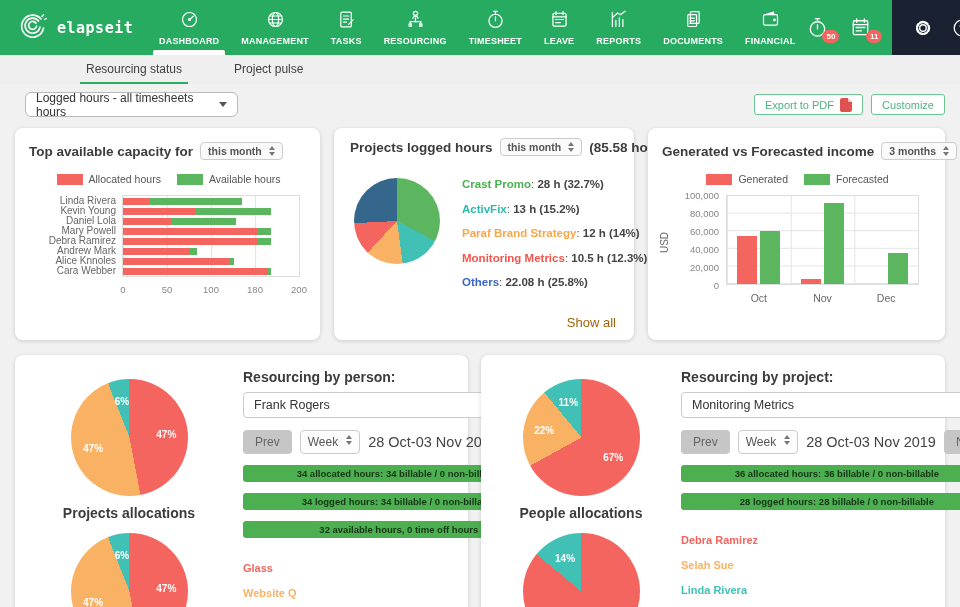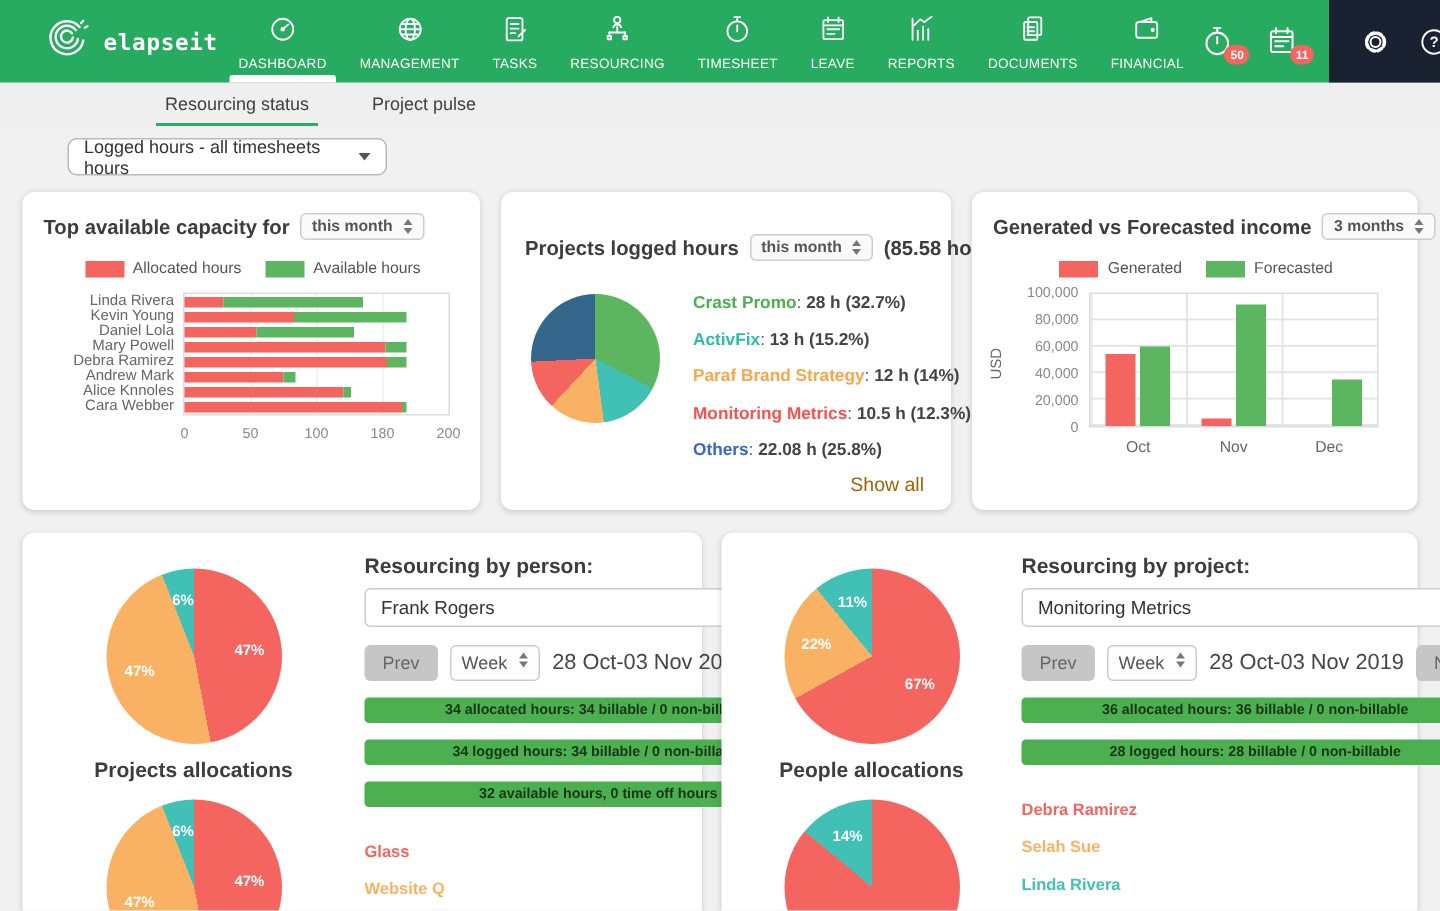--- a/index.html
+++ b/index.html
@@ -1,59 +1,59 @@
 <!DOCTYPE html>
 <html><head>
 <meta charset="utf-8">
 <style>
   * { margin:0; padding:0; box-sizing:border-box; }
   html,body { width:960px; height:607px; overflow:hidden; background:#f1f1f1;
     font-family:"Liberation Sans", sans-serif; }
 
   
   .navbar { height:55px; background:#27AB61; display:flex; align-items:stretch; position:relative; }
-  .brand { display:flex; align-items:center; gap:9px; padding-left:30px; min-width:148px; }
+  .brand { display:flex; align-items:center; gap:9px; padding-left:18px; min-width:148px; }
   .brand-name { color:#fff; font-family:"DejaVu Sans Mono", monospace; font-weight:bold; font-size:15px; letter-spacing:.5px; }
   .nav-items { display:flex; }
   .nav-item { display:flex; flex-direction:column; align-items:center; justify-content:center; gap:2px;
     padding:0 11px; position:relative; cursor:pointer; }
   .nav-item svg { width:21px; height:21px; }
-  .nav-item .lbl { color:#fff; font-size:9px; font-weight:normal; letter-spacing:.2px; white-space:nowrap; }
+  .nav-item .lbl { color:#fff; font-size:9px; font-weight:bold; letter-spacing:.2px; white-space:nowrap; }
   .nav-item.active::after { content:""; position:absolute; bottom:0; left:5px; right:5px; height:5px;
     background:#fff; border-radius:2px 2px 0 0; }
   .nav-right { margin-left:auto; display:flex; align-items:center; }
   .nbadge-wrap { position:relative; margin-right:20px; cursor:pointer; }
   .nbadge-wrap svg { width:23px; height:23px; display:block; }
   .ibadge { position:absolute; bottom:-4px; right:-10px; background:#F4655F; color:#fff; font-size:8px;
     font-weight:bold; border-radius:9px; padding:2px 4px; min-width:9px; text-align:center; line-height:9px; }
   .dark-section { background:#1A2130; height:55px; display:flex; align-items:center; gap:17px; padding:0 16px 0 20px; }
   .dark-section .dk { position:relative; cursor:pointer; }
   .dark-section svg { width:22px; height:22px; display:block; }
 
   
-  .tabbar { height:29px; background:#efefef; display:flex; align-items:flex-end; padding-left:104px; gap:30px; }
+  .tabbar { height:29px; background:#efefef; display:flex; align-items:flex-end; padding-left:80px; gap:40px; }
   .tab { font-size:12px; color:#3f3f3f; padding:7px 6px 8px; position:relative; cursor:pointer; }
   .tab.active::after { content:""; position:absolute; left:0; right:0; bottom:0; height:2px; background:#2DAD62; }
 
   
-  .toolbar { display:flex; align-items:center; padding:8px 15px 2px 25px;margin-left:20px; }
+  .toolbar { display:flex; align-items:center; padding:8px 15px 2px 25px; }
   .big-select { width:213px; height:25px; background:#fff; border:1px solid #b9b9b9; border-radius:6px;
     display:flex; align-items:center; justify-content:space-between; padding:0 10px; font-size:12px; color:#333; cursor:pointer; }
   .caret-dn { width:0; height:0; border-left:4px solid transparent; border-right:4px solid transparent; border-top:5px solid #555; }
   .toolbar-right { margin-left:auto; display:flex; gap:8px; }
   .btn-outline { border:1px solid #6cc394; color:#4db37e; background:#fff; border-radius:3px; height:21px;
     padding:0 10px; font-size:11px; display:flex; align-items:center; gap:6px; cursor:pointer; }
   .pdfico { width:12px; height:14px; background:#e05252; border-radius:2px; position:relative; }
   .pdfico::after { content:""; position:absolute; right:0; top:0; border-left:4px solid #f7bcbc; border-top:4px solid #fff; }
 
   
   .row1 { display:flex; gap:14px; padding:9px 15px 0; }
   .card { background:#fff; border-radius:8px; box-shadow:0 1px 4px rgba(0,0,0,.16); position:relative; }
   .c1 { width:306px; height:212px; padding:14px 12px 0 14px; }
-  .c2 { width:300px; height:212px; padding:28px 12px 0 16px; }
+  .c2 { width:300px; height:212px; padding:10px 12px 0 16px; }
   .c3 { width:297px; height:212px; padding:14px 12px 0 14px; }
   .card-title { font-size:13.5px; font-weight:bold; color:#3c3c3c; display:flex; align-items:center; gap:7px; flex-wrap:nowrap; white-space:nowrap; }
   .mini-select { border:1px solid #ccc; border-radius:4px; background:#fafafa; padding:2px 7px; font-size:10.5px;
     font-weight:bold; color:#555; display:inline-flex; gap:7px; align-items:center; cursor:pointer; }
   .ud { display:inline-flex; flex-direction:column; gap:2px; }
   .ud i { width:0; height:0; border-left:3px solid transparent; border-right:3px solid transparent; display:block; }
   .ud .up { border-bottom:4px solid #777; }
   .ud .dn { border-top:4px solid #777; }
 
   .legend { display:flex; justify-content:center; gap:16px; margin-top:13px; font-size:10.5px; color:#555; align-items:center; }
@@ -262,20 +262,29 @@
 <div class="tabbar" id="tabbar">
     <div class="tab active">Resourcing status</div>
     <div class="tab">Project pulse</div>
   </div>
 
 <div class="toolbar">
   <div class="big-select">
     <span>Logged hours - all timesheets hours</span>
     <span class="caret-dn"></span>
   </div>
+  <div class="toolbar-right">
+    <div class="btn-outline">
+      <span>Export to PDF</span>
+      <span class="pdfico"></span>
+    </div>
+    <div class="btn-outline">
+      <span>Customize</span>
+    </div>
+  </div>
 </div>
 
 <div class="row1">
 
   <div class="card c1">
     <div class="card-title">
       <span>Top available capacity for</span>
       <span class="mini-select">
         <span>this month</span>
         <span class="ud">

